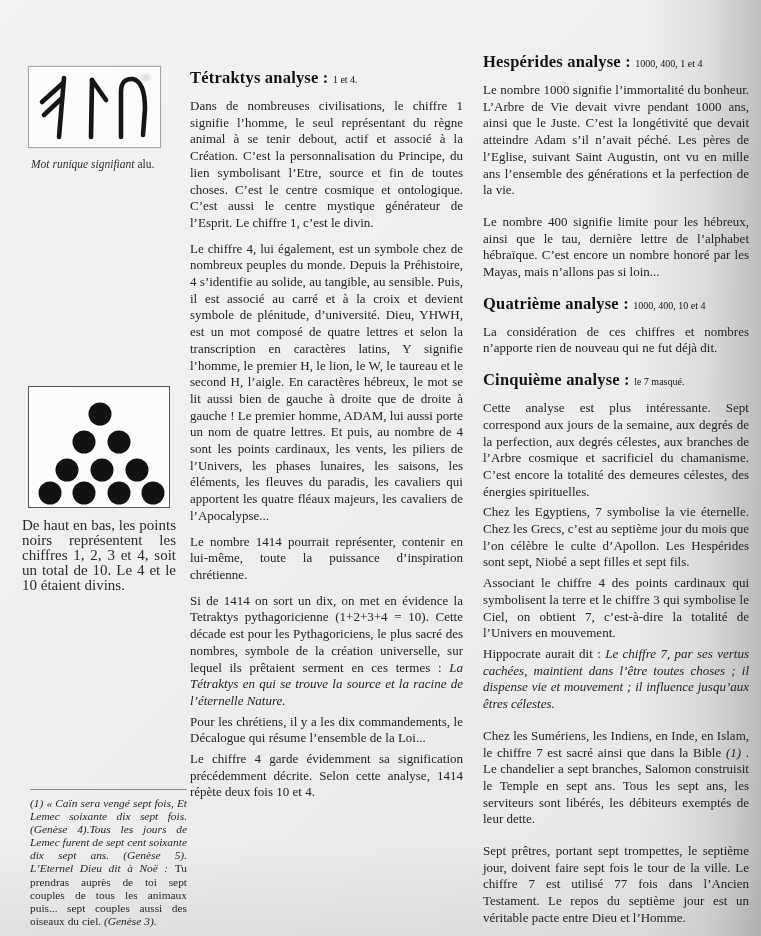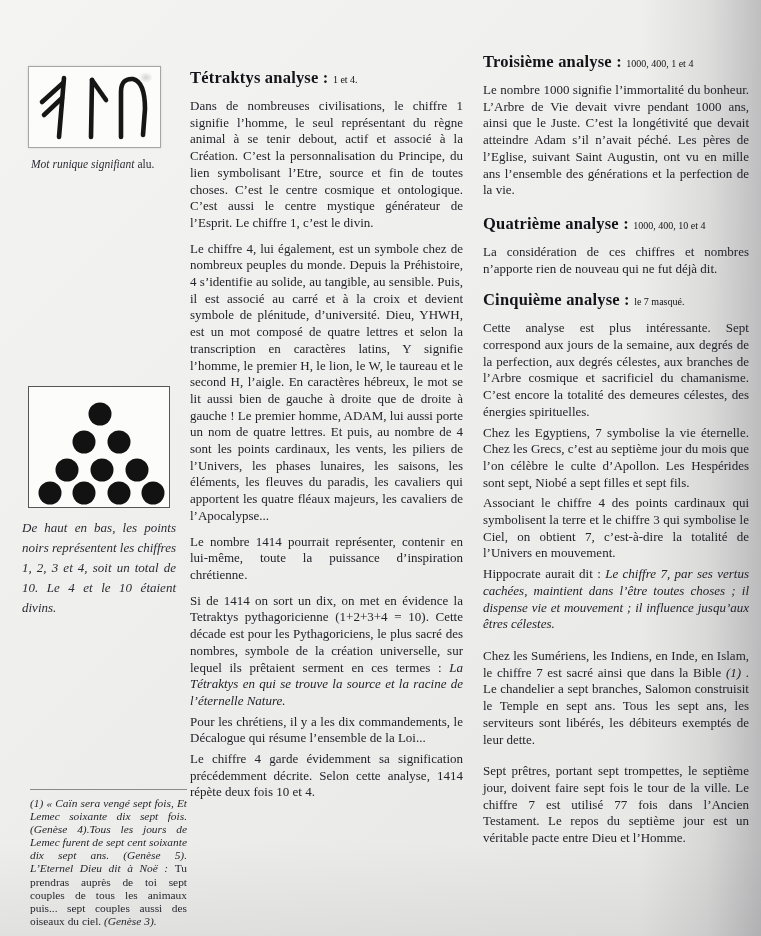--- a/index.html
+++ b/index.html
@@ -48,21 +48,21 @@
     font-size: 11.5px; line-height: 14px; color: #2b2b33;
   }
   .cap-runes .it { font-style: italic; }
 
   .fig-tetra {
     position: absolute; left: 28px; top: 386px; width: 142px; height: 122px;
     background: #fcfcfb; border: 1.5px solid #565656;
   }
   .cap-tetra {
     position: absolute; left: 22px; top: 518px; width: 154px;
-    font-size: 13px; line-height: 20px; font-style: italic;
+    font-size: 15px; line-height: 15px; 
     text-align: justify; color: #2b2b33;
   }
 
   
   .footnote { position: absolute; left: 30px; top: 789px; width: 157px; }
   .fn-rule { border: none; border-top: 1.3px solid #8a8a8a; margin: 0 0 7px 0; }
   .fn-text {
     font-size: 11.4px; line-height: 13.1px; font-style: italic;
     text-align: justify; color: #26262e;
   }
@@ -134,24 +134,25 @@
     <p>Le chiffre 4, lui également, est un symbole chez de nombreux peuples du monde. Depuis la Préhistoire, 4 s’identifie au solide, au tangible, au sensible. Puis, il est associé au carré et à la croix et devient symbole de plénitude, d’université. Dieu, YHWH, est un mot composé de quatre lettres et selon la transcription en caractères latins, Y signifie l’homme, le premier H, le lion, le W, le taureau et le second H, l’aigle. En caractères hébreux, le mot se lit aussi bien de gauche à droite que de droite à gauche ! Le premier homme, ADAM, lui aussi porte un nom de quatre lettres. Et puis, au nombre de 4 sont les points cardinaux, les vents, les piliers de l’Univers, les phases lunaires, les saisons, les éléments, les fleuves du paradis, les cavaliers qui apportent les quatre fléaux majeurs, les cavaliers de l’Apocalypse...</p>
     <p class="sp-before">Le nombre 1414 pourrait représenter, contenir en lui-même, toute la puissance d’inspiration chrétienne.</p>
 
     <p class="tight"><span>Si de 1414 on sort un dix, on met en évidence la Tetraktys pythagoricienne (1+2+3+4 = 10). Cette décade est pour les Pythagoriciens, le plus sacré des nombres, symbole de la création universelle, sur lequel ils prêtaient serment en ces termes : </span><i>La Tétraktys en qui se trouve la source et la racine de l’éternelle Nature.</i></p>
     <p class="tight">Pour les chrétiens, il y a les dix commandements, le Décalogue qui résume l’ensemble de la Loi...</p>
     <p>Le chiffre 4 garde évidemment sa signification précédemment décrite. Selon cette analyse, 1414 répète deux fois 10 et 4.</p>
   </div>
 
   <div class="col col-right">
     <h2 class="first">
-      <span>Troisième analyse :</span>
+      <span>Hespérides analyse :</span>
       <span class="arg">1000, 400, 1 et 4</span>
     </h2>
     <p class="sp-after">Le nombre 1000 signifie l’immortalité du bonheur. L’Arbre de Vie devait vivre pendant 1000 ans, ainsi que le Juste. C’est la longétivité que devait atteindre Adam s’il n’avait péché. Les pères de l’Eglise, suivant Saint Augustin, ont vu en mille ans l’ensemble des générations et la perfection de la vie.</p>
+    <p>Le nombre 400 signifie limite pour les hébreux, ainsi que le tau, dernière lettre de l’alphabet hébraïque. C’est encore un nombre honoré par les Mayas, mais n’allons pas si loin...</p>
 
     <h2>
       <span>Quatrième analyse :</span>
       <span class="arg">1000, 400, 10 et 4</span>
     </h2>
     <p>La considération de ces chiffres et nombres n’apporte rien de nouveau qui ne fut déjà dit.</p>
 
     <h2>
       <span>Cinquième analyse :</span>
       <span class="arg">le 7 masqué.</span>

